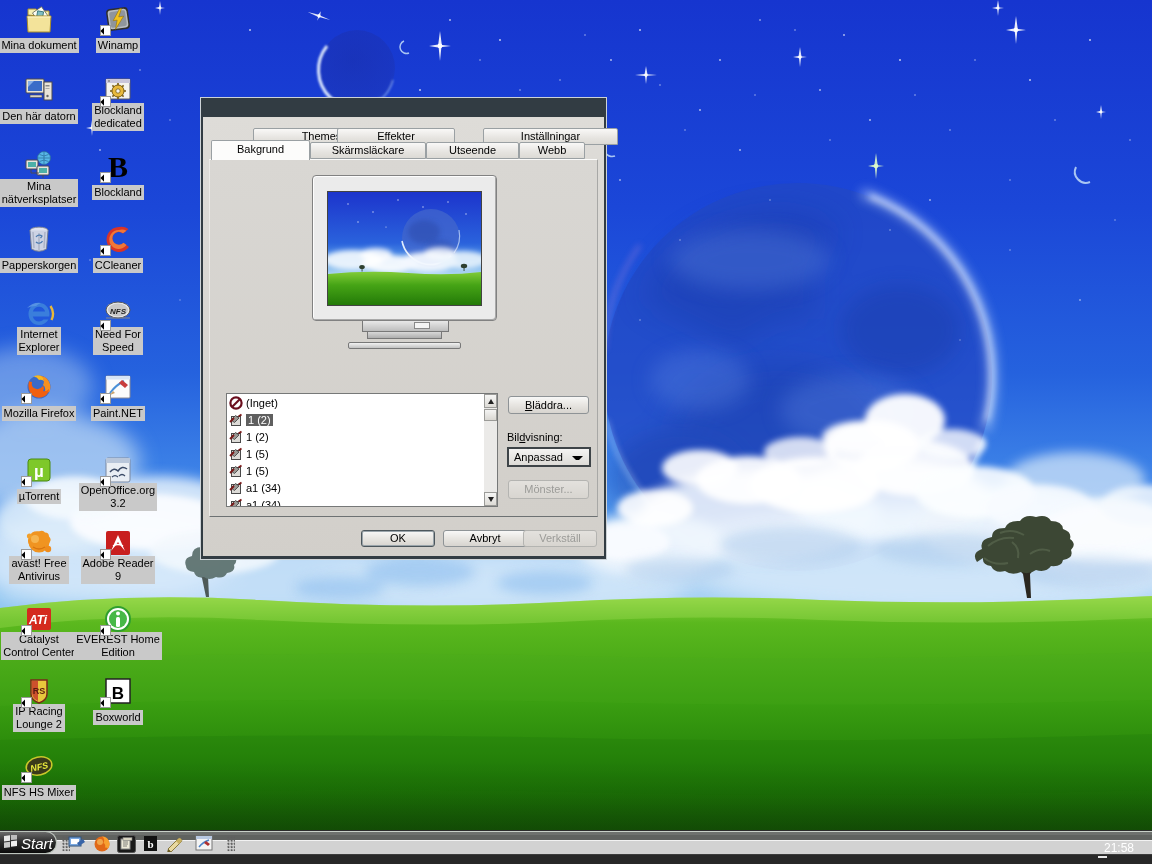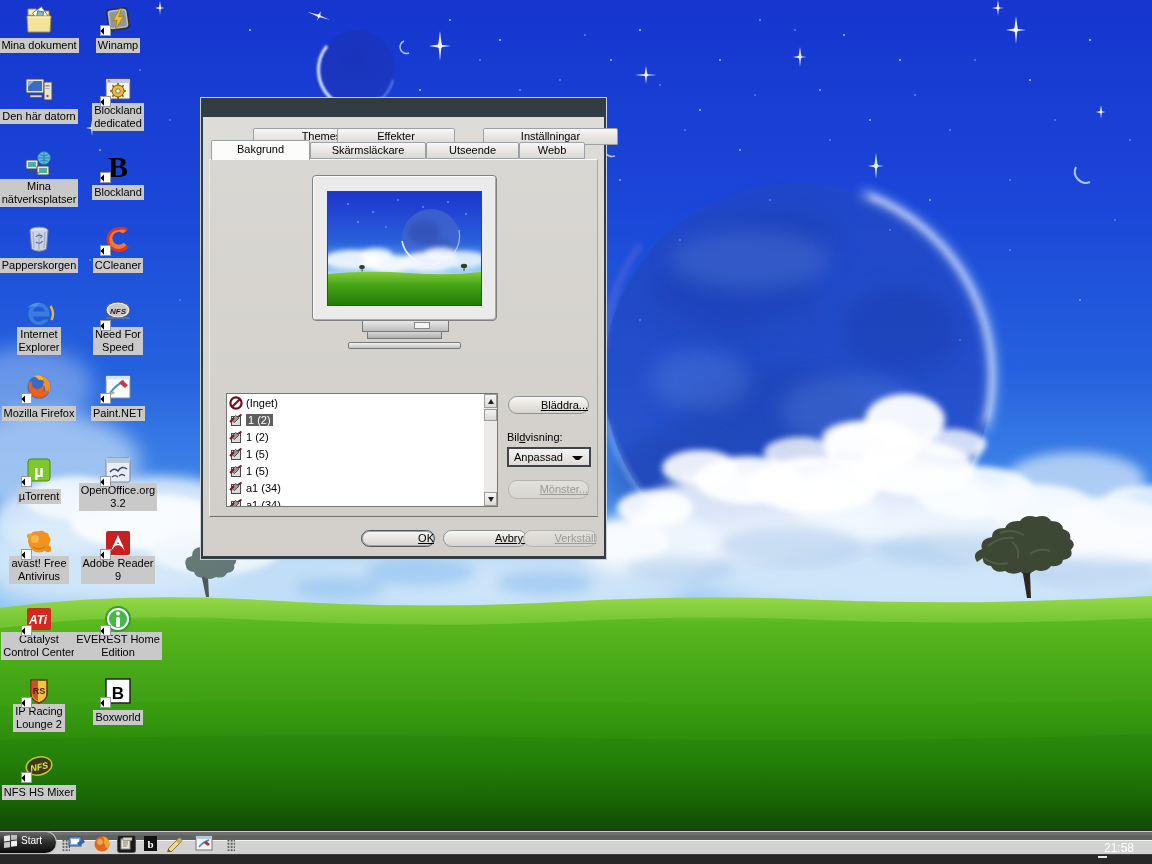--- a/index.html
+++ b/index.html
@@ -11,21 +11,21 @@
 .sc:after{content:"";position:absolute;left:2px;top:2px;width:0;height:0;border-left:5px solid #000;border-top:5px solid transparent;transform:rotate(45deg);transform-origin:1px 1px;}
 #dialog{position:absolute;left:200px;top:97px;width:405px;height:461px;border:1px solid #cdd3d7;background:#323c43;box-sizing:content-box;font-size:11px;color:#000;}
 #tbar{position:absolute;left:0;top:0;width:405px;height:19px;background:linear-gradient(180deg,#9aa0a4 0%,#686e72 12%,#4a5054 30%,#383d41 50%,#2b2f33 70%,#212428 88%,#191c1f 100%);}
 #ttext{position:absolute;left:10px;top:4px;color:#fafafa;font-size:11px;}
 #tline{position:absolute;left:0px;top:10px;width:113px;height:1px;background:#b2b6b8;opacity:0.8;}
 .capbtn{position:absolute;top:3px;width:15px;height:13px;background:linear-gradient(#5a5a5a,#2e2e2e);border:1px solid #9aa0a4;border-radius:2px;box-sizing:border-box;color:#fff;text-align:center;line-height:11px;font-size:10px;font-weight:bold;}
 #face{position:absolute;left:2px;top:19px;right:2px;bottom:3px;background:linear-gradient(#dedcd8,#d2cfca);}
 .tab{position:absolute;height:17px;background:linear-gradient(#f9f8f7,#e6e4e0 60%,#dcdad5);border:1px solid #9aa0a3;border-radius:2px 2px 0 0;box-sizing:border-box;text-align:center;line-height:15px;}
 .tabsel{position:absolute;background:#fcfcfb;border:1px solid #9aa0a3;border-bottom:none;border-radius:2px 2px 0 0;box-sizing:border-box;text-align:center;line-height:17px;z-index:3;}
 #pane{position:absolute;left:6px;top:42px;width:389px;height:358px;background:linear-gradient(#d9d7d3,#d2cfca);border-top:1px solid #fbfbfa;border-left:1px solid #eceae7;border-right:1px solid #a8a8a6;border-bottom:1px solid #6d7173;box-sizing:border-box;z-index:2;}
-.btn{position:absolute;height:17px;border:1px solid #8e9396;border-radius:9px;background:linear-gradient(#f8f8f7,#e9e7e3 45%,#d7d4cf);box-sizing:border-box;text-align:right;line-height:15px;text-decoration:underline;}
+.btn{position:absolute;height:17px;border:1px solid #8e9396;border-radius:3px;background:linear-gradient(#f8f8f7,#e9e7e3 45%,#d7d4cf);box-sizing:border-box;text-align:center;line-height:15px;}
 .btn.def{border:1px solid #4c565c;box-shadow:inset 0 0 0 1px #9aa4aa;}
 .btn.dis{color:#9b9b98;background:linear-gradient(#e3e1dd,#d8d5d0);border-color:#b4b4b1;}
 u{text-decoration:underline;}
 #mon{position:absolute;left:102px;top:15px;width:185px;height:146px;background:#ebebeb;border-radius:4px;border:1px solid #818181;box-shadow:inset 1px 1px 0 #fdfdfd,inset -1px -1px 0 #a9a9a9;box-sizing:border-box;}
 #scr{position:absolute;left:117px;top:31px;width:155px;height:115px;background:#2050c8;border:1px solid #434343;box-sizing:border-box;overflow:hidden;}
 #lst{position:absolute;left:16px;top:233px;width:272px;height:114px;background:#fff;border:1px solid #767878;box-sizing:border-box;overflow:hidden;}
 .li{position:absolute;left:2px;height:17px;font-size:11px;line-height:16px;white-space:nowrap;}
 .li svg{vertical-align:-3px;margin-right:3px;}
 #sbar{position:absolute;right:0px;top:0px;width:13px;height:112px;background:#ebeae8;}
 .sbtn{position:absolute;left:0;width:13px;height:14px;background:linear-gradient(#f6f6f5,#dddbd6);border:1px solid #9b9b98;box-sizing:border-box;}
@@ -558,21 +558,21 @@
 <div id="taskbar">
  <div id="startbtn" style="position:absolute;left:0px;top:831px;width:57px;height:23px;background:linear-gradient(#6a6a6a,#303030 45%,#0a0a0a);border:1px solid #bcc4bc;border-left:none;border-radius:0 12px 12px 0;box-sizing:border-box;">
   <svg width="17" height="15" viewBox="0 0 17 15" style="position:absolute;left:3px;top:3px;">
           <g>
             <rect x="1" y="1" width="6" height="5.5" fill="#e8e8e8" transform="skewY(-6)"></rect>
             <rect x="8" y="0.4" width="6" height="5.5" fill="#bdbdbd" transform="skewY(-6)"></rect>
             <rect x="1" y="7.5" width="6" height="5.5" fill="#c9c9c9" transform="skewY(-6)"></rect>
             <rect x="8" y="7" width="6" height="5.5" fill="#efefef" transform="skewY(-6)"></rect>
           </g>
         </svg>
-  <span style="position:absolute;left:21px;top:3px;color:#fff;font-size:10px;font-family:'Liberation Sans',sans-serif;">Start</span>
+  <span style="position:absolute;left:21px;top:3px;color:#fff;font-size:15px;font-family:'Liberation Sans',sans-serif;font-style:italic;">Start</span>
  </div>
  <div class="grip" style="position:absolute;left:62px;top:836px;width:8px;height:16px;"></div>
  <div class="ql" style="left:68px;"><svg width="17" height="16" viewBox="0 0 17 16">
           <rect x="1" y="2" width="12" height="9" fill="#7aa8e0" stroke="#30527a"></rect>
           <rect x="3" y="4" width="8" height="5" fill="#ffffff"></rect>
           <path d="M9 8 l6 -4 2 3 -6 4 Z" fill="#3864a8"></path>
         </svg></div>
  <div class="ql" style="left:93px;"><svg width="18" height="17" viewBox="0 0 18 17">
           <circle cx="9" cy="9" r="7.5" fill="#e06818"></circle>
           <path d="M9 1.5 a7.5 7.5 0 0 1 6 12 q-1.5 -1.5 -3 -1 q1 -3 -1.5 -4.5 q2 -4 -1.5 -6.5" fill="#f8a030"></path>

